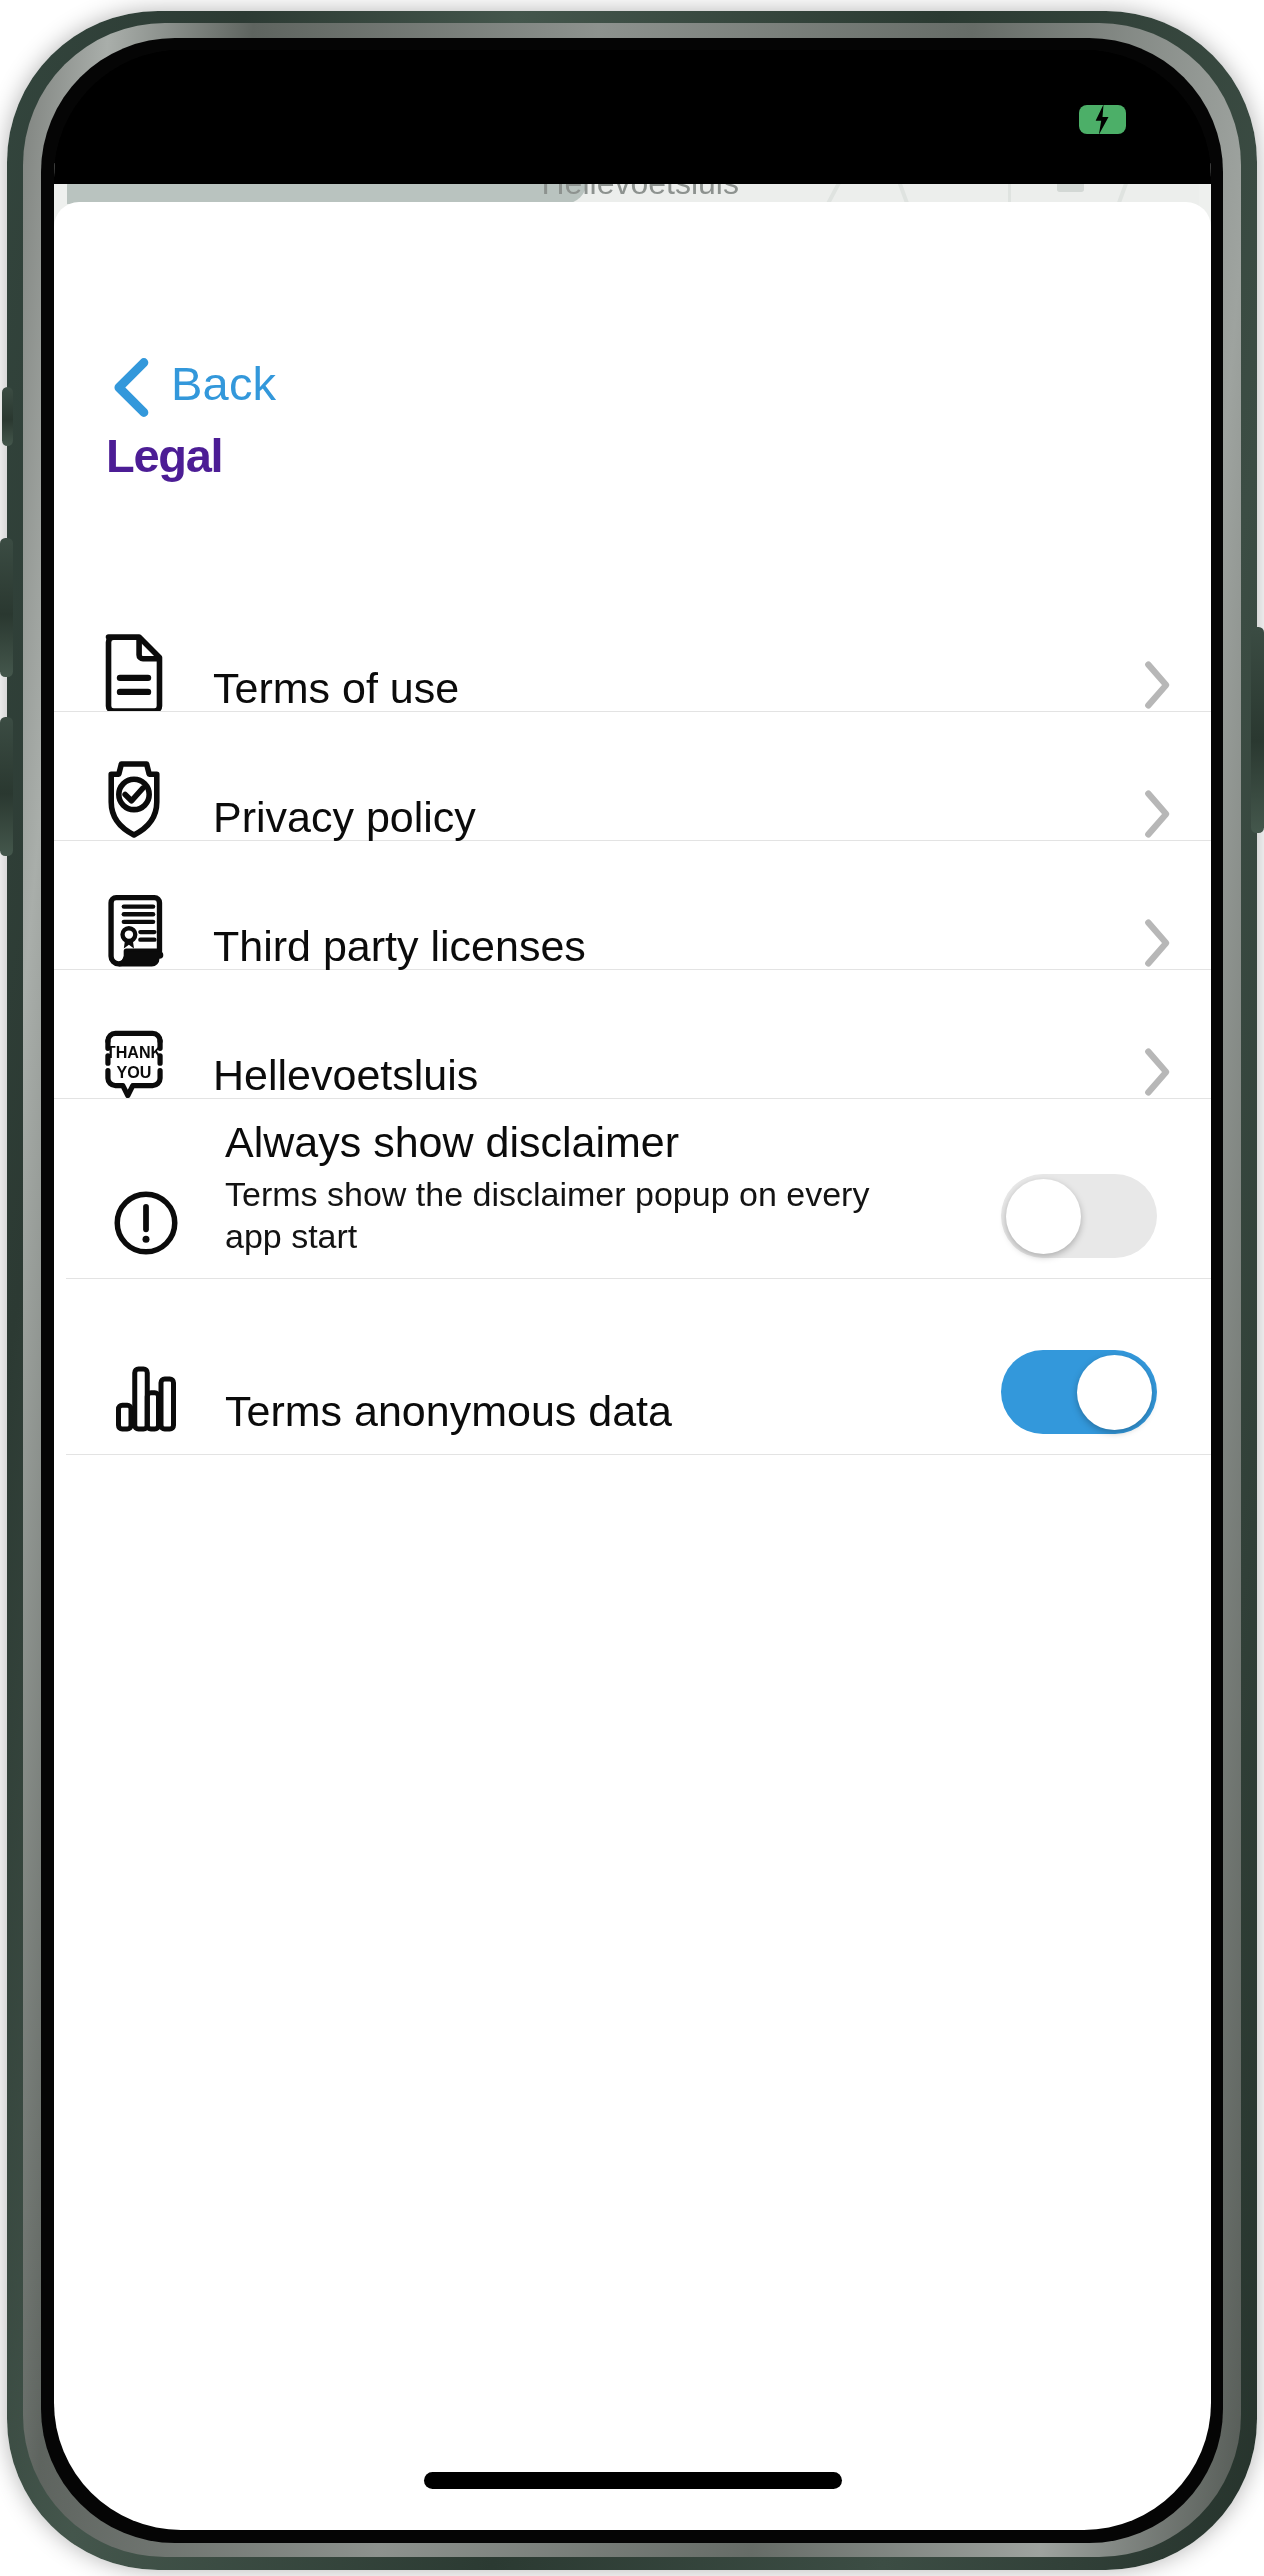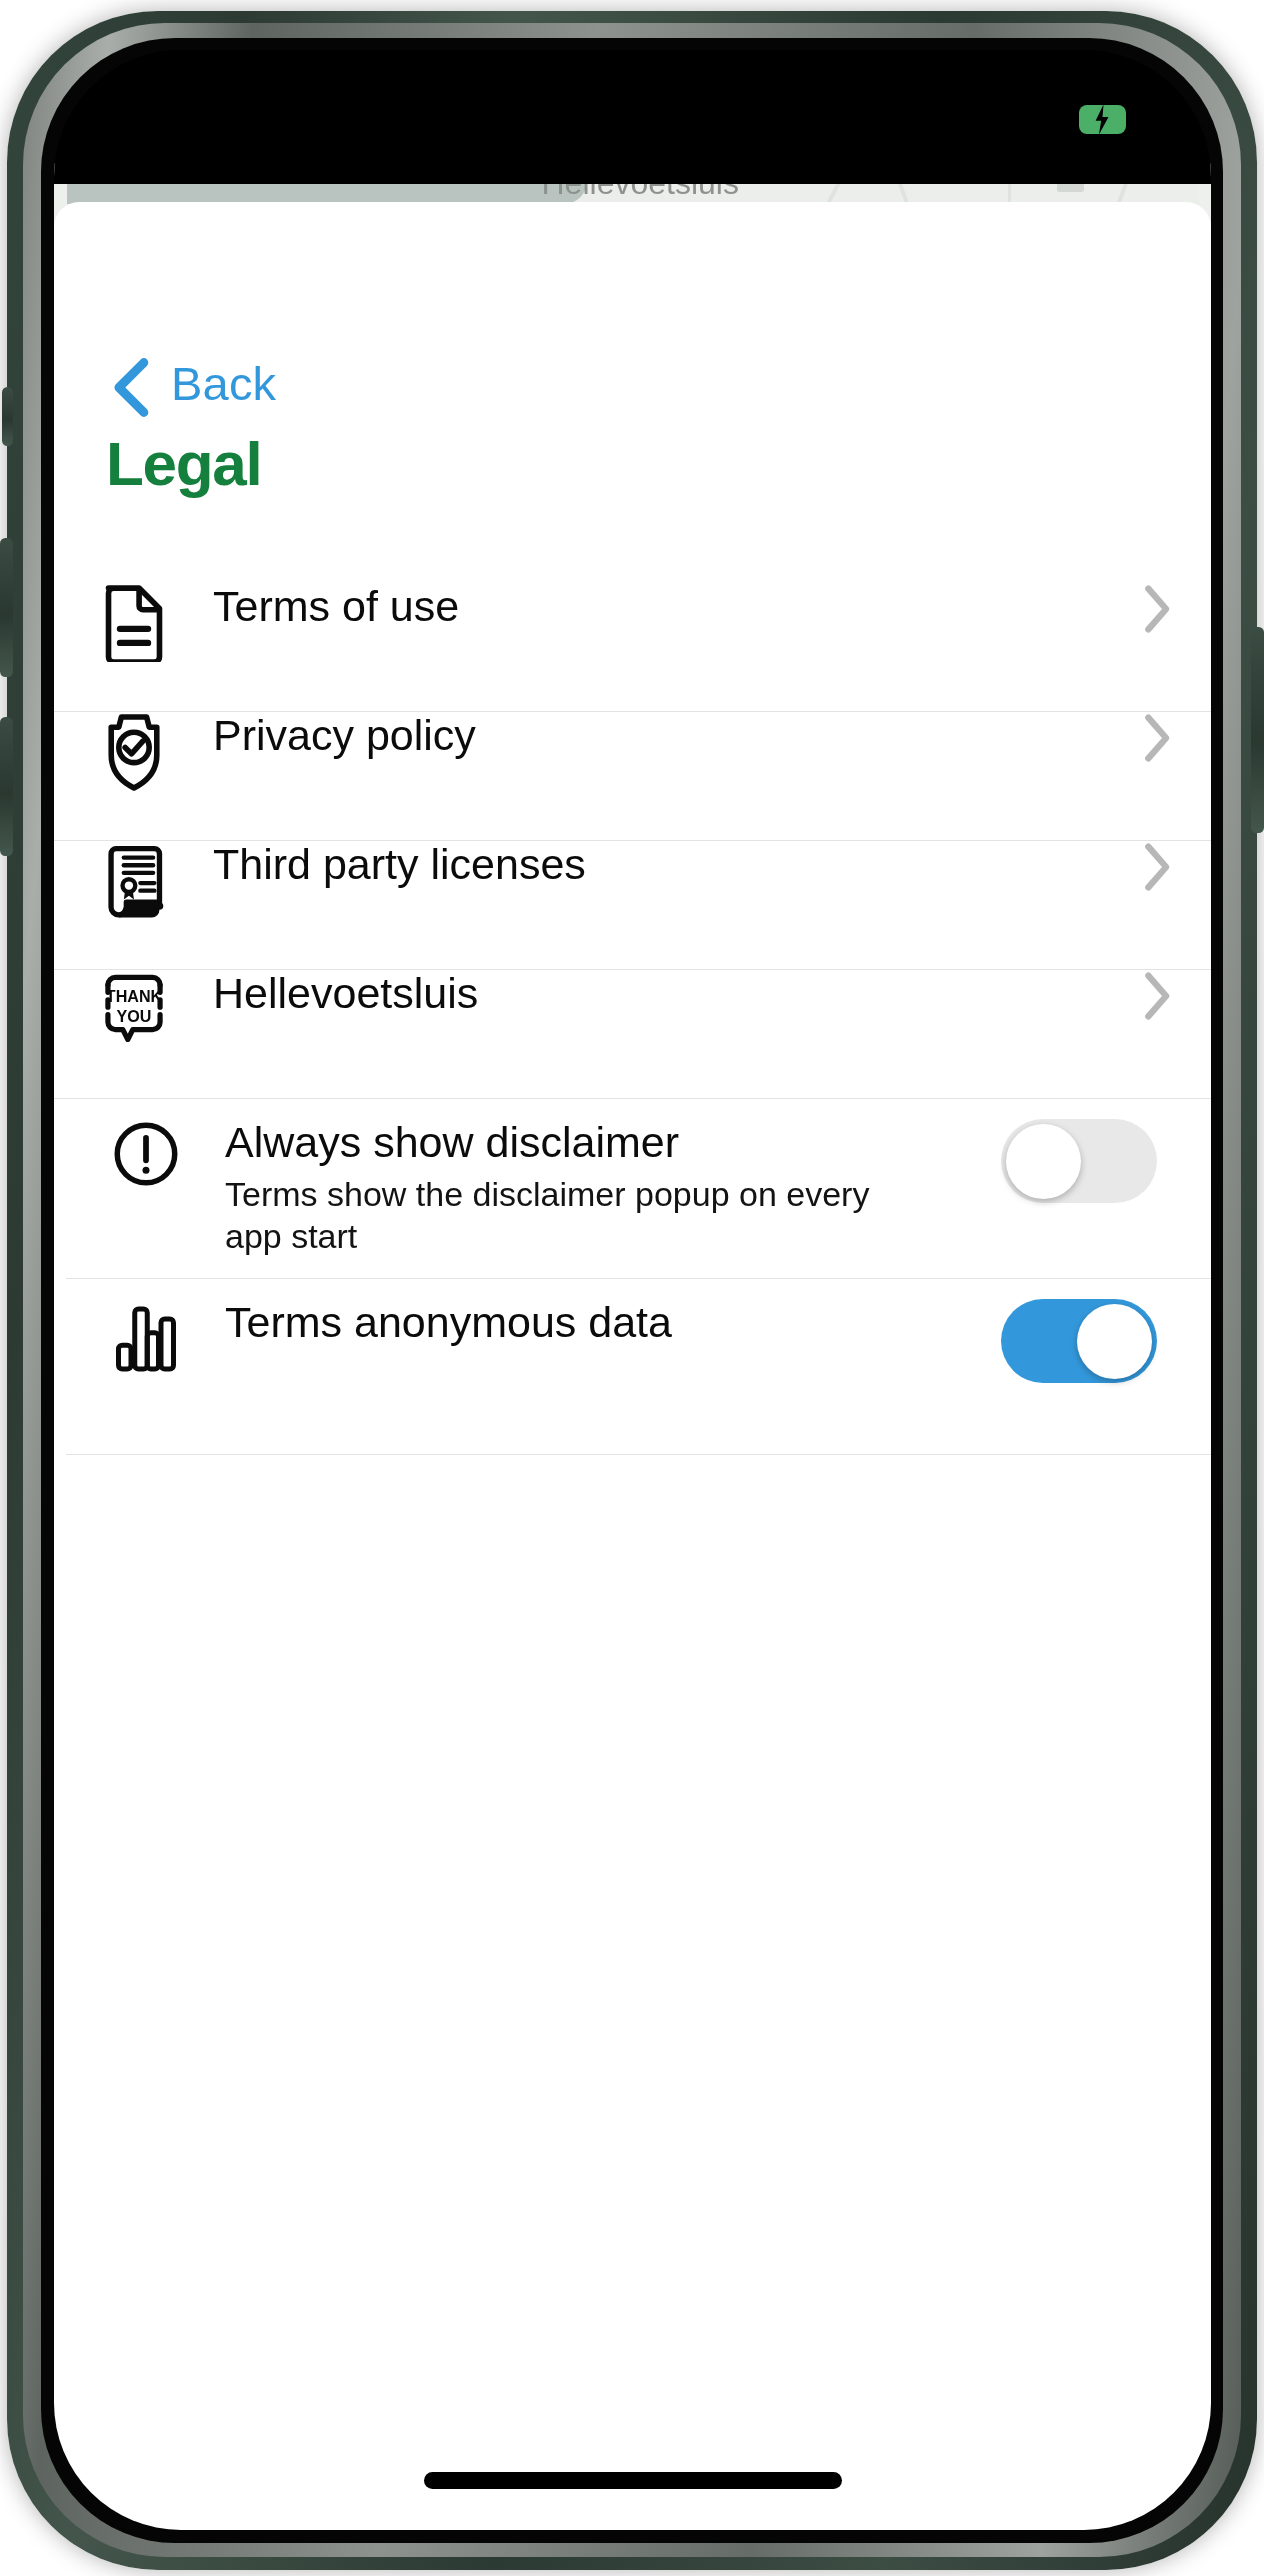--- a/index.html
+++ b/index.html
@@ -178,38 +178,38 @@
     font-size: 47px;
     color: #3398db;
     font-family: "Liberation Sans", sans-serif;
     letter-spacing: 0.2px;
   }
 
   .page-title {
     position: absolute;
     left: 52px;
     top: 226px;
-    font-size: 62px;
+    font-size: 47px;
     font-weight: bold;
-    color: #15803d;
+    color: #4c1d95;
     letter-spacing: -1.3px;
     font-family: "Liberation Sans", sans-serif;
   }
 
   
   .list {
     position: absolute;
     left: 0;
     top: 381px;
     width: 100%;
   }
   .row {
     position: relative;
     display: flex;
-    align-items: flex-start;
+    align-items: flex-end;
     border-bottom: 1.8px solid #e3e3e3;
     box-sizing: border-box;
     background: #ffffff;
     cursor: pointer;
   }
   .row.nav { height: 129px; }
   .row.toggle-row { min-height: 176px; padding: 20px 0; margin-left: 12px; }
 
   .row-icon {
     width: 159px;

